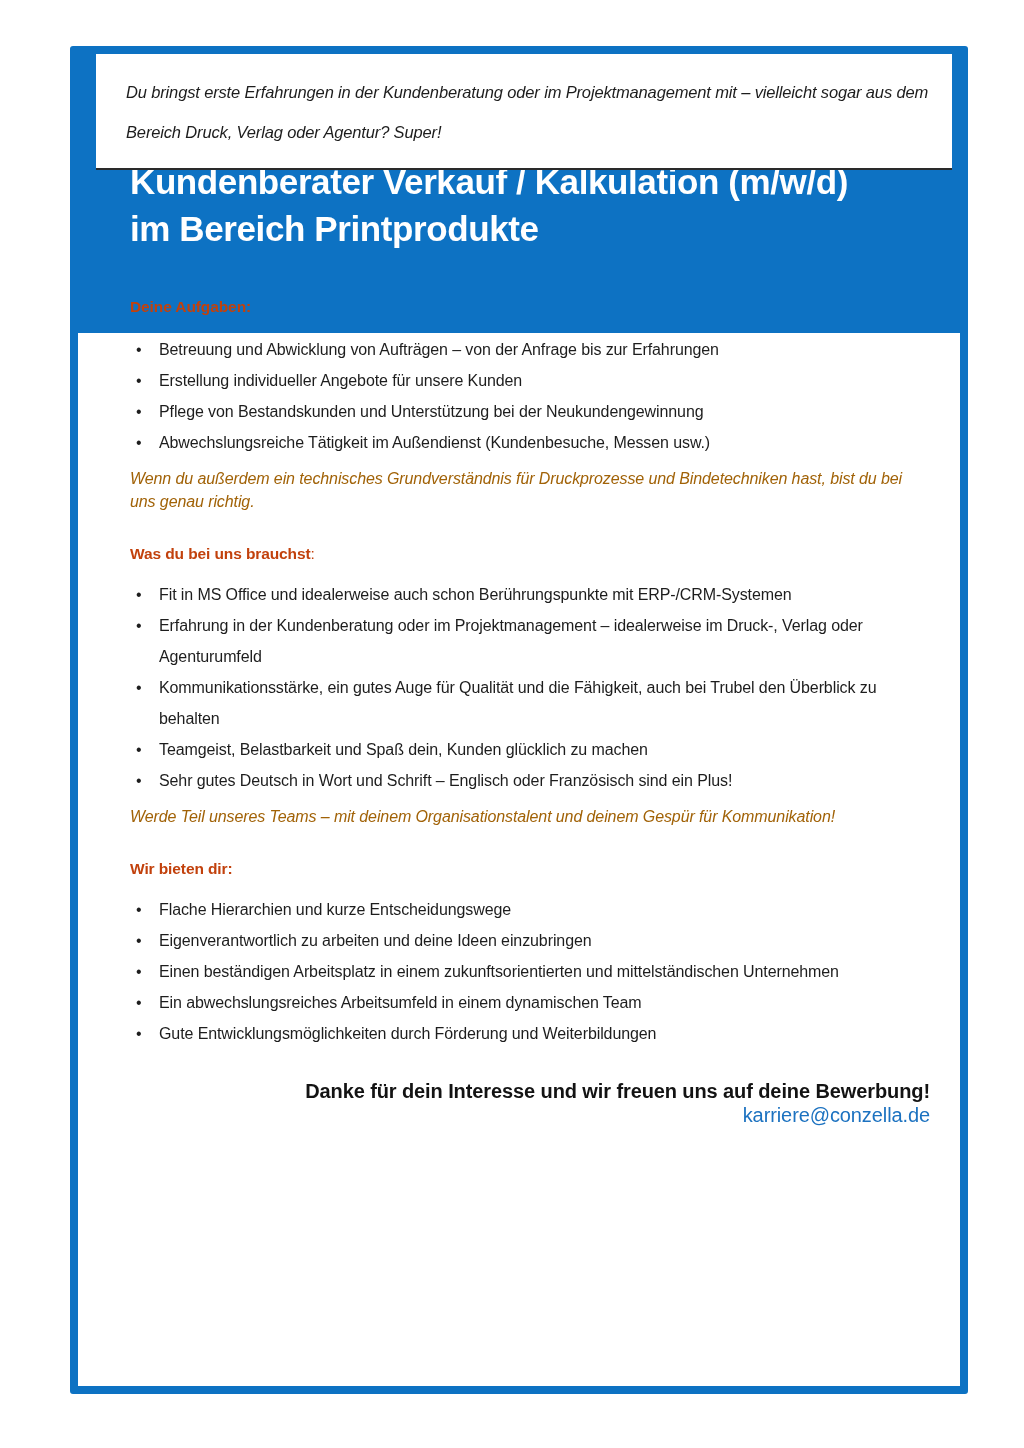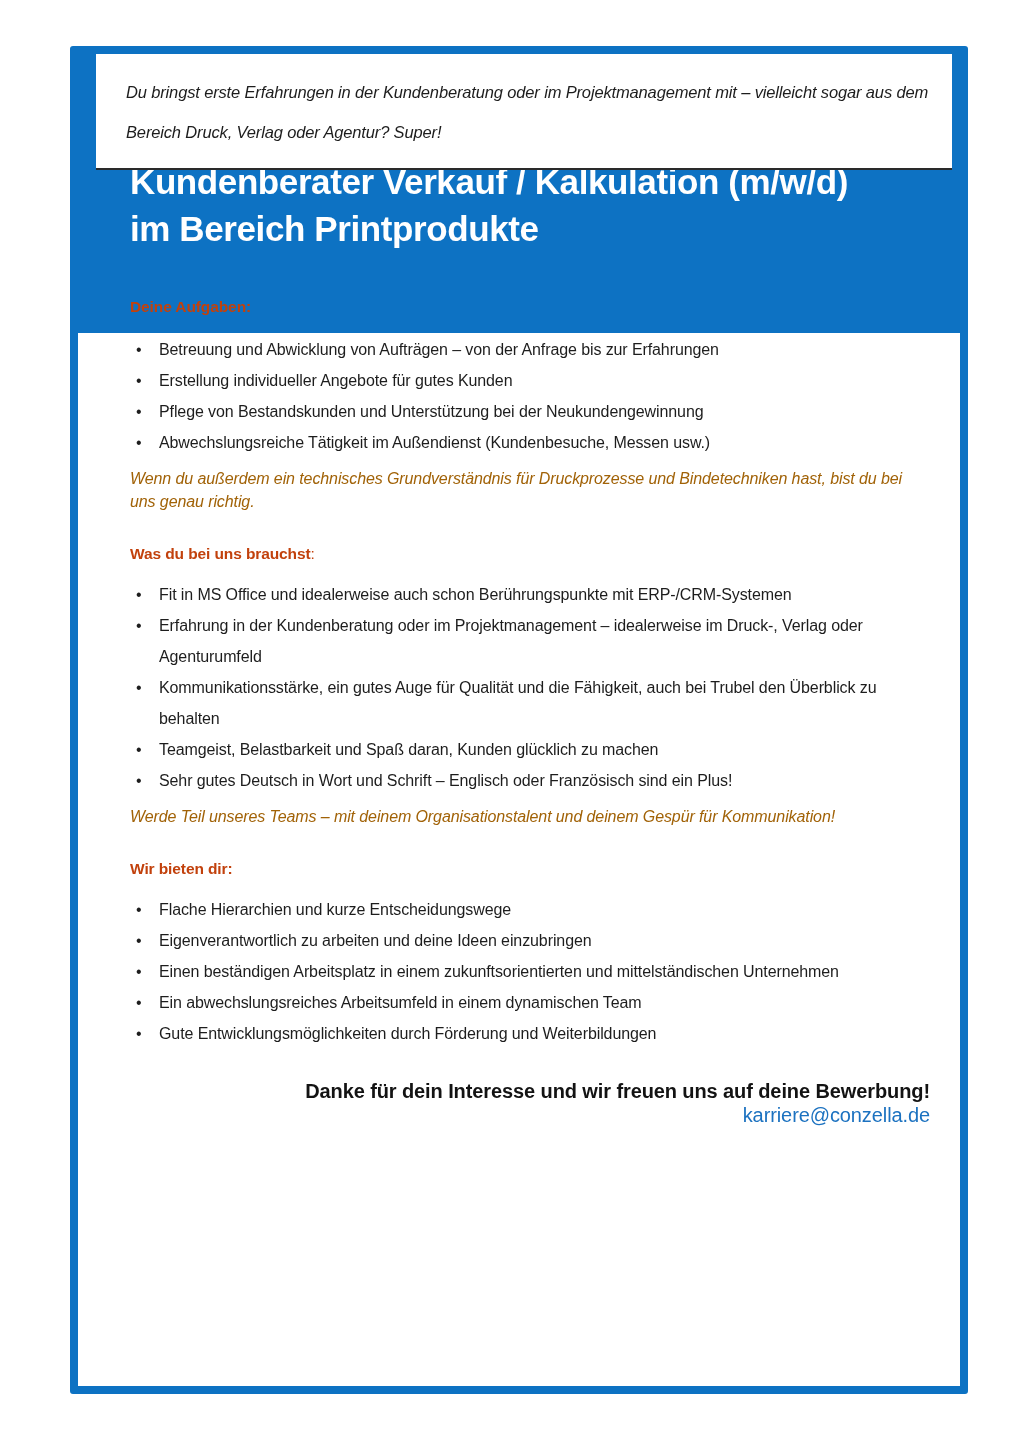--- a/index.html
+++ b/index.html
@@ -172,36 +172,36 @@
     <span class="line">Kundenberater Verkauf / Kalkulation  (m/w/d)</span>
     <span class="line">im Bereich Printprodukte</span>
   </h1>
 
   <div class="content">
 
     <h2 class="sec-head aufgaben">Deine Aufgaben:</h2>
 
     <ul class="bullets">
       <li>Betreuung und Abwicklung von Aufträgen – von der Anfrage bis zur Erfahrungen</li>
-      <li>Erstellung individueller Angebote für gutes Kunden</li>
+      <li>Erstellung individueller Angebote für unsere Kunden</li>
       <li>Pflege von Bestandskunden und Unterstützung bei der Neukundengewinnung</li>
       <li>Abwechslungsreiche Tätigkeit im Außendienst (Kundenbesuche, Messen usw.)</li>
     </ul>
 
     <p class="note">Wenn du außerdem ein technisches Grundverständnis für Druckprozesse und Bindetechniken hast, bist du bei uns genau richtig.</p>
 
     <div class="spacer-lg"></div>
 
     <h2 class="sec-head"><span>Was du bei uns brauchst</span><span class="plain">:</span></h2>
 
     <ul class="bullets">
       <li>Fit in MS Office und idealerweise auch schon Berührungspunkte mit ERP-/CRM-Systemen</li>
       <li>Erfahrung in der Kundenberatung oder im Projektmanagement – idealerweise im Druck-, Verlag oder Agenturumfeld</li>
       <li>Kommunikationsstärke, ein gutes Auge für Qualität und die Fähigkeit, auch bei Trubel den Überblick zu behalten</li>
-      <li>Teamgeist, Belastbarkeit und Spaß daran, Kunden glücklich zu machen</li>
+      <li>Teamgeist, Belastbarkeit und Spaß dein, Kunden glücklich zu machen</li>
       <li>Sehr gutes Deutsch in Wort und Schrift – Englisch oder Französisch sind ein Plus!</li>
     </ul>
 
     <p class="note">Werde Teil unseres Teams – mit deinem Organisationstalent und deinem Gespür für Kommunikation!</p>
 
     <div class="spacer-lg"></div>
 
     <h2 class="sec-head">Wir bieten dir:</h2>
 
     <ul class="bullets">

